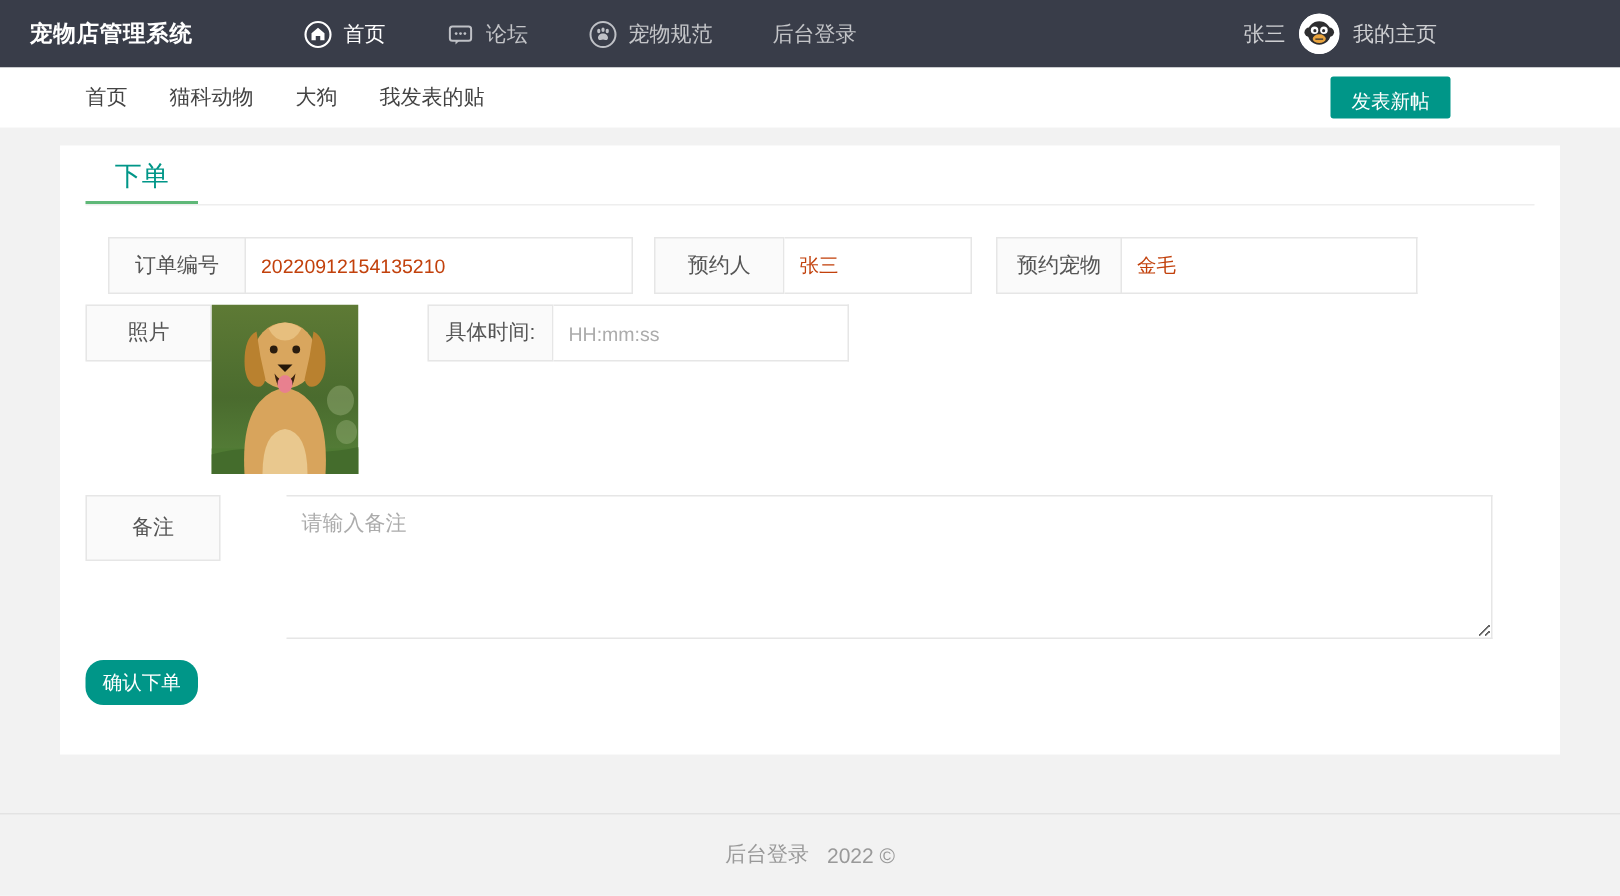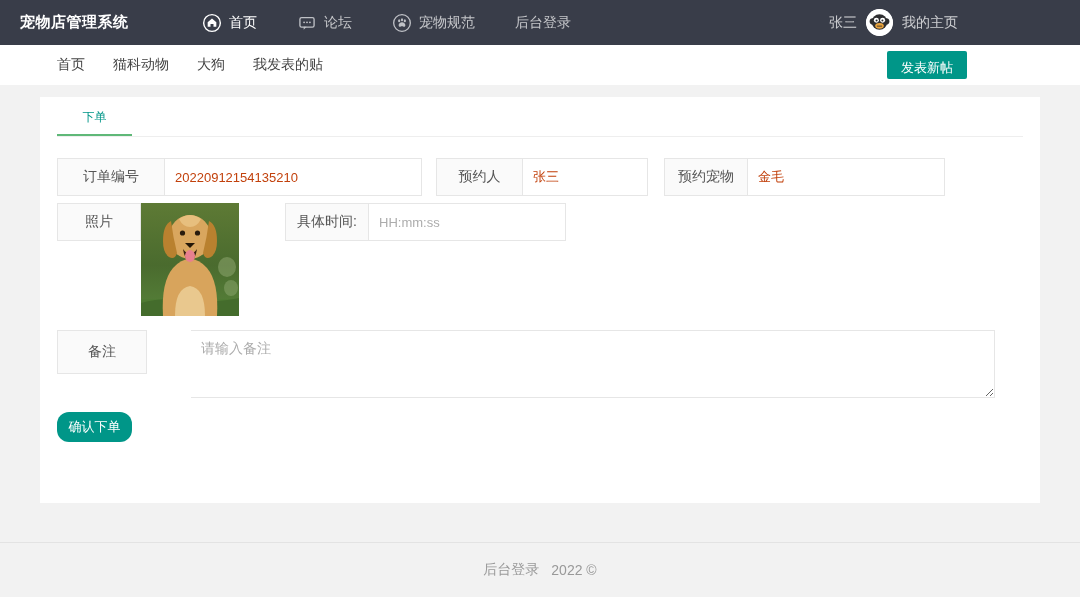--- a/index.html
+++ b/index.html
@@ -19,44 +19,44 @@
   .subnav { height:40px; background:#ffffff; display:flex; align-items:center; position:relative; }
   .subnav-items { display:flex; margin-left:57px; }
   .subnav-item { margin-right:28px; font-size:14px; color:#444; cursor:pointer; }
   .newpost-btn { position:absolute; right:113px; top:6px; height:28px; padding:8px 14px; background:#009688; color:#fff; border:none; border-radius:2px; font-size:13px; cursor:pointer; font-family:inherit; }
 
   
   .main { background:#f2f2f2; padding:12px 40px 39px; }
   .card { background:#ffffff; height:406px; }
 
   .tab-head { margin:0 17px; border-bottom:1px solid #eeeeee; height:40px; display:flex; }
-  .tab-item { width:75px; text-align:center; line-height:40px; font-size:12px; color:#009688; border-bottom:2px solid #5FB878; cursor:pointer; }
+  .tab-item { width:75px; text-align:center; line-height:40px; font-size:18px; color:#009688; border-bottom:2px solid #5FB878; cursor:pointer; }
 
   .form-area { padding:21px 17px 0; }
   .form-row { display:flex; margin-bottom:7px; }
   .form-row.photo-row { height:113px; margin-bottom:14px; }
   .fg { display:flex; height:38px; }
   .fg-label { background:#fafafa; border:1px solid #e6e6e6; display:flex; align-items:center; justify-content:center; font-size:14px; color:#555; flex:none; }
   .fg-input { border:1px solid #e6e6e6; border-left:none; padding:1px 10px; font-size:13px; color:#c2410c; outline:none; background:#fff; height:38px; font-family:inherit; }
   .fg-input::placeholder { color:#acacac; }
   .g1 { width:365px; margin-right:14px; }
-  .g1 .fg-label { width:108px; }
+  .g1 .fg-label { width:92px;margin-left:15px; }
   .g1 .fg-input { width:275px; }
   .g2 { width:212px; margin-right:16px; }
   .g2 .fg-label { width:87px; }
   .g2 .fg-input { width:125px; }
   .g2p .fg-label { width:84px; }
   .g3 { width:256px; }
   .g3 .fg-label { width:84px; }
   .g3 .fg-input { width:203px; }
   .pet-photo { width:98px; height:113px; display:block; flex:none; }
 
   .remark-row { display:flex; margin-bottom:14px;gap:44px; }
   .remark-label { width:90px; height:44px; background:#fafafa; border:1px solid #e6e6e6; display:flex; align-items:center; justify-content:center; font-size:14px; color:#555; flex:none; }
-  .remark-input { width:804px; height:68px; border:1px solid #e6e6e6; border-left:none; padding:9px 10px; font-size:14px; color:#666; resize:both; outline:none; font-family:inherit; }
+  .remark-input { width:804px; height:96px; border:1px solid #e6e6e6; border-left:none; padding:9px 10px; font-size:14px; color:#666; resize:both; outline:none; font-family:inherit; }
   .remark-input::placeholder { color:#acacac; }
 
   .submit-btn { margin-left:0; width:75px; height:30px; background:#009688; color:#fff; border:none; border-radius:12px; font-size:13px; cursor:pointer; font-family:inherit; }
 
   
   .footer { height:55px; background:#f2f2f2; border-top:1px solid #e3e3e3; display:flex; align-items:center; justify-content:center; gap:12px; font-size:14px; color:#999; }
   .footer a { color:#999; text-decoration:none; cursor:pointer; }
 </style>
 </head>
 <body>

